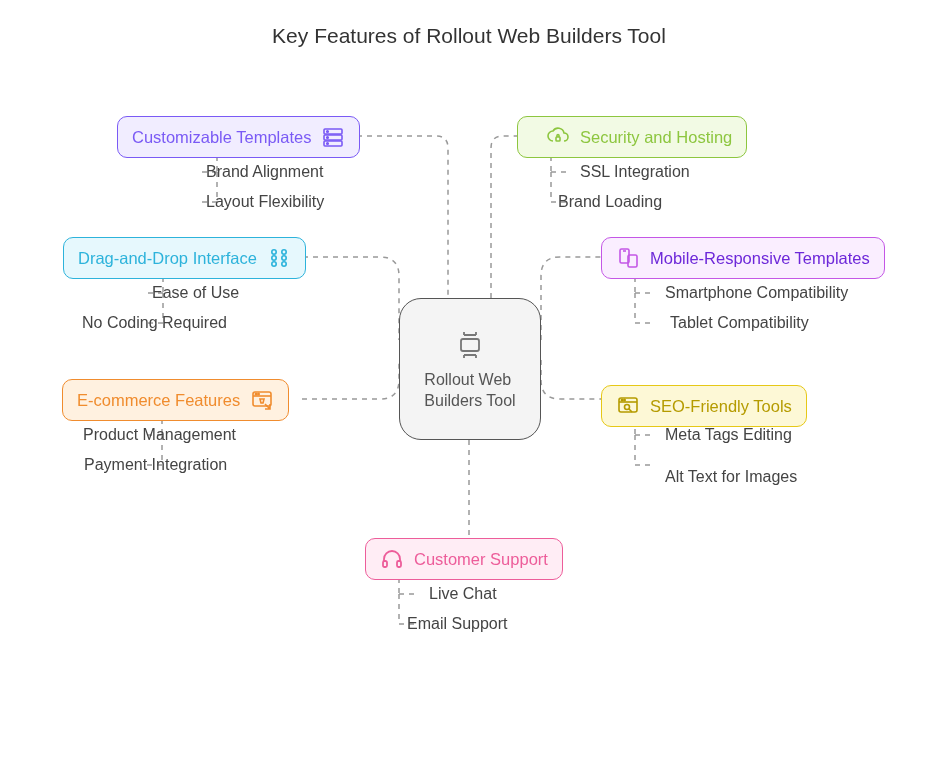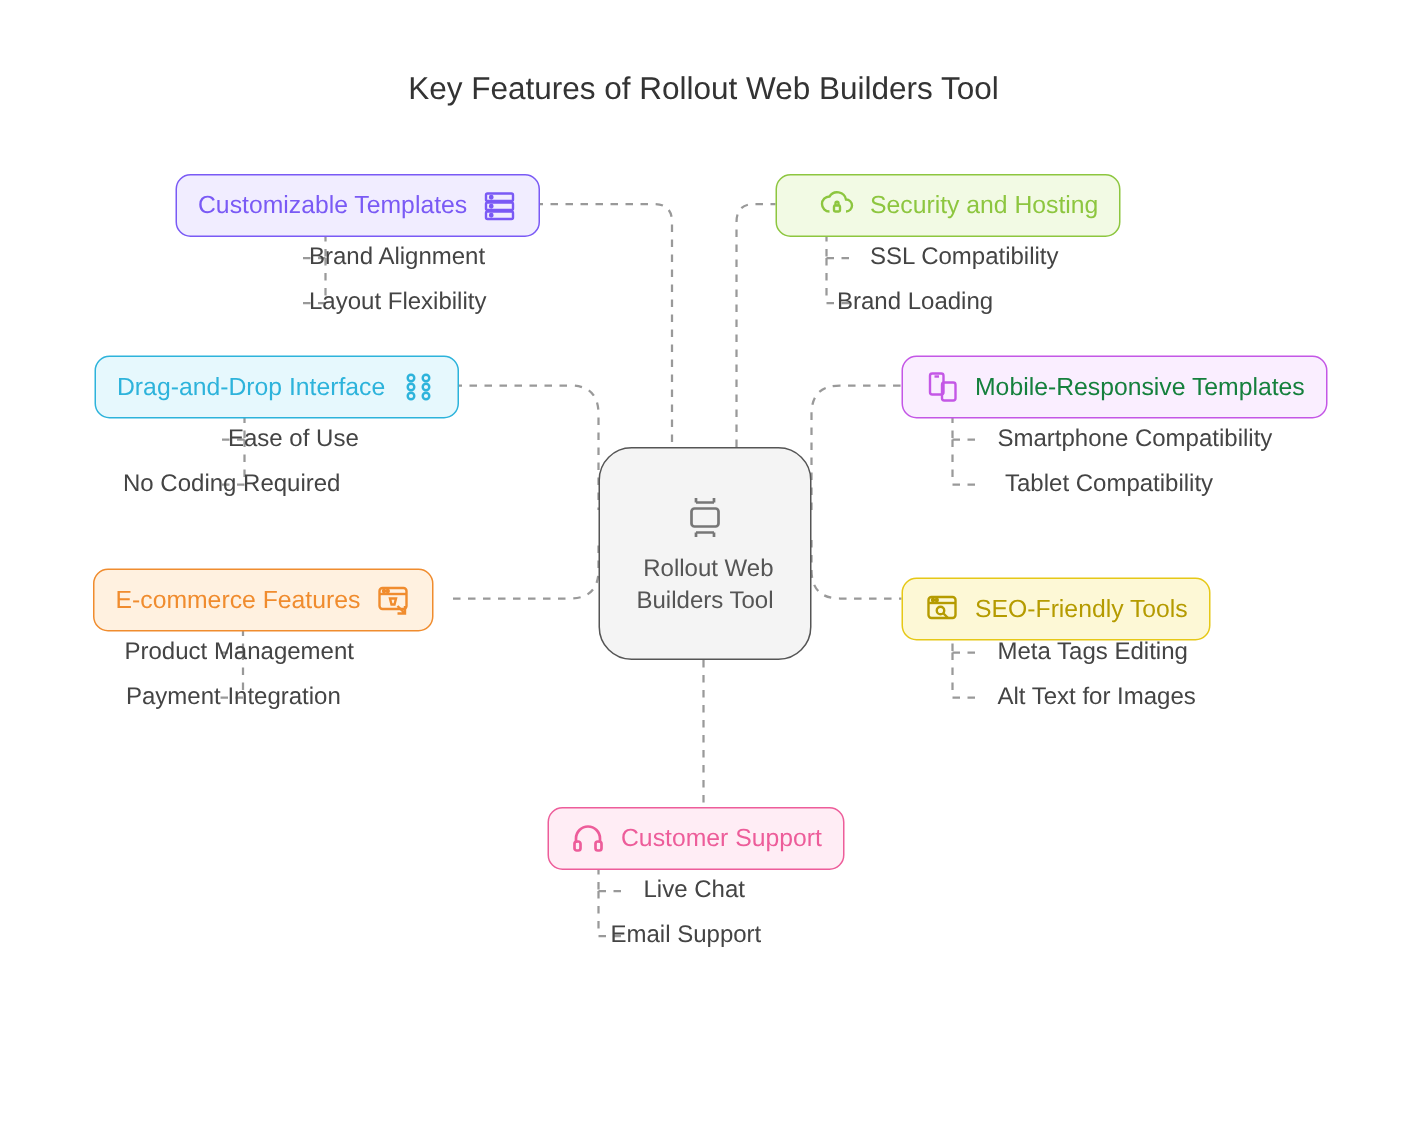--- a/index.html
+++ b/index.html
@@ -9,41 +9,41 @@
     width: 938px;
     height: 758px;
     position: relative;
     overflow: hidden;
   }
   .title {
     text-align: center;
     font-size: 21px;
     color: #333;
     font-weight: 400;
-    padding-top: 48px;
+    padding-top: 24px;
   }
   .canvas {
     position: absolute;
     top: 0; left: 0;
     width: 938px; height: 758px;
   }
   .center-node {
     position: absolute;
     left: 399px;
     top: 298px;
     width: 142px;
     height: 142px;
     background: #f4f4f4;
     border: 1.5px solid #555;
     border-radius: 22px;
     display: flex;
     flex-direction: column;
     align-items: center;
     justify-content: center;
-    text-align: right;
+    text-align: left;
   }
   .center-label {
     color: #555;
     font-size: 16px;
     line-height: 1.3;
     margin-top: 6px;
   }
   .center-icon svg { display: block; }
   .feature {
     position: absolute;
@@ -204,24 +204,24 @@
 <div class="feature" style="left:517px; top:116px; border-color:#8dc63f; background:#f2fae4; color:#8dc63f;padding-left:28px;">
   <span class="icon">
     <svg width="24" height="24" viewBox="0 0 24 24" fill="none" stroke="#8dc63f" stroke-width="1.6">
       <path d="M7 16 A5 5 0 0 1 7 6 A6 6 0 0 1 18 8 A4 4 0 0 1 18 16"></path>
       <rect x="10" y="12" width="4" height="4" rx="0.8"></rect>
       <path d="M11 12 L11 10.5 A1 1 0 0 1 13 10.5 L13 12"></path>
     </svg>
   </span>
   <span>Security and Hosting</span>
 </div>
-<div class="sub" style="left:580px; top:163px;">SSL Compatibility</div>
+<div class="sub" style="left:580px; top:163px;">SSL Integration</div>
 <div class="sub" style="left:558px; top:193px;">Brand Loading</div>
 
-<div class="feature" style="left:601px; top:237px; border-color:#c457e6; background:#faeeff; color:#15803d;">
+<div class="feature" style="left:601px; top:237px; border-color:#c457e6; background:#faeeff; color:#6d28d9;">
   <span class="icon">
     <svg width="24" height="24" viewBox="0 0 24 24" fill="none" stroke="#c457e6" stroke-width="1.6">
       <rect x="4" y="3" width="9" height="14" rx="1.5"></rect>
       <rect x="12" y="9" width="9" height="12" rx="1.5"></rect>
       <path d="M7 5 L10 5"></path>
     </svg>
   </span>
   <span>Mobile-Responsive Templates</span>
 </div>
 <div class="sub" style="left:665px; top:284px;">Smartphone Compatibility</div>
@@ -234,21 +234,21 @@
       <path d="M3 8 L21 8"></path>
       <circle cx="6" cy="6" r="0.7" fill="#b59b00"></circle>
           <circle cx="8.5" cy="6" r="0.7" fill="#b59b00"></circle>
       <circle cx="11" cy="13" r="2.5"></circle>
       <path d="M13 15 L16 18"></path>
     </svg>
   </span>
   <span>SEO-Friendly Tools</span>
 </div>
 <div class="sub" style="left:665px; top:426px;">Meta Tags Editing</div>
-<div class="sub" style="left:665px; top:456px;">Alt Text for Images</div>
+<div class="sub" style="left:665px; top:468px;">Alt Text for Images</div>
 
 <div class="feature" style="left:365px; top:538px; border-color:#ed5d9a; background:#ffedf5; color:#ed5d9a;">
   <span class="icon">
     <svg width="24" height="24" viewBox="0 0 24 24" fill="none" stroke="#ed5d9a" stroke-width="1.8">
       <path d="M4 15 L4 12 A8 8 0 0 1 20 12 L20 15"></path>
       <rect x="3" y="14" width="4" height="6" rx="1.5"></rect>
       <rect x="17" y="14" width="4" height="6" rx="1.5"></rect>
     </svg>
   </span>
   <span>Customer Support</span>

